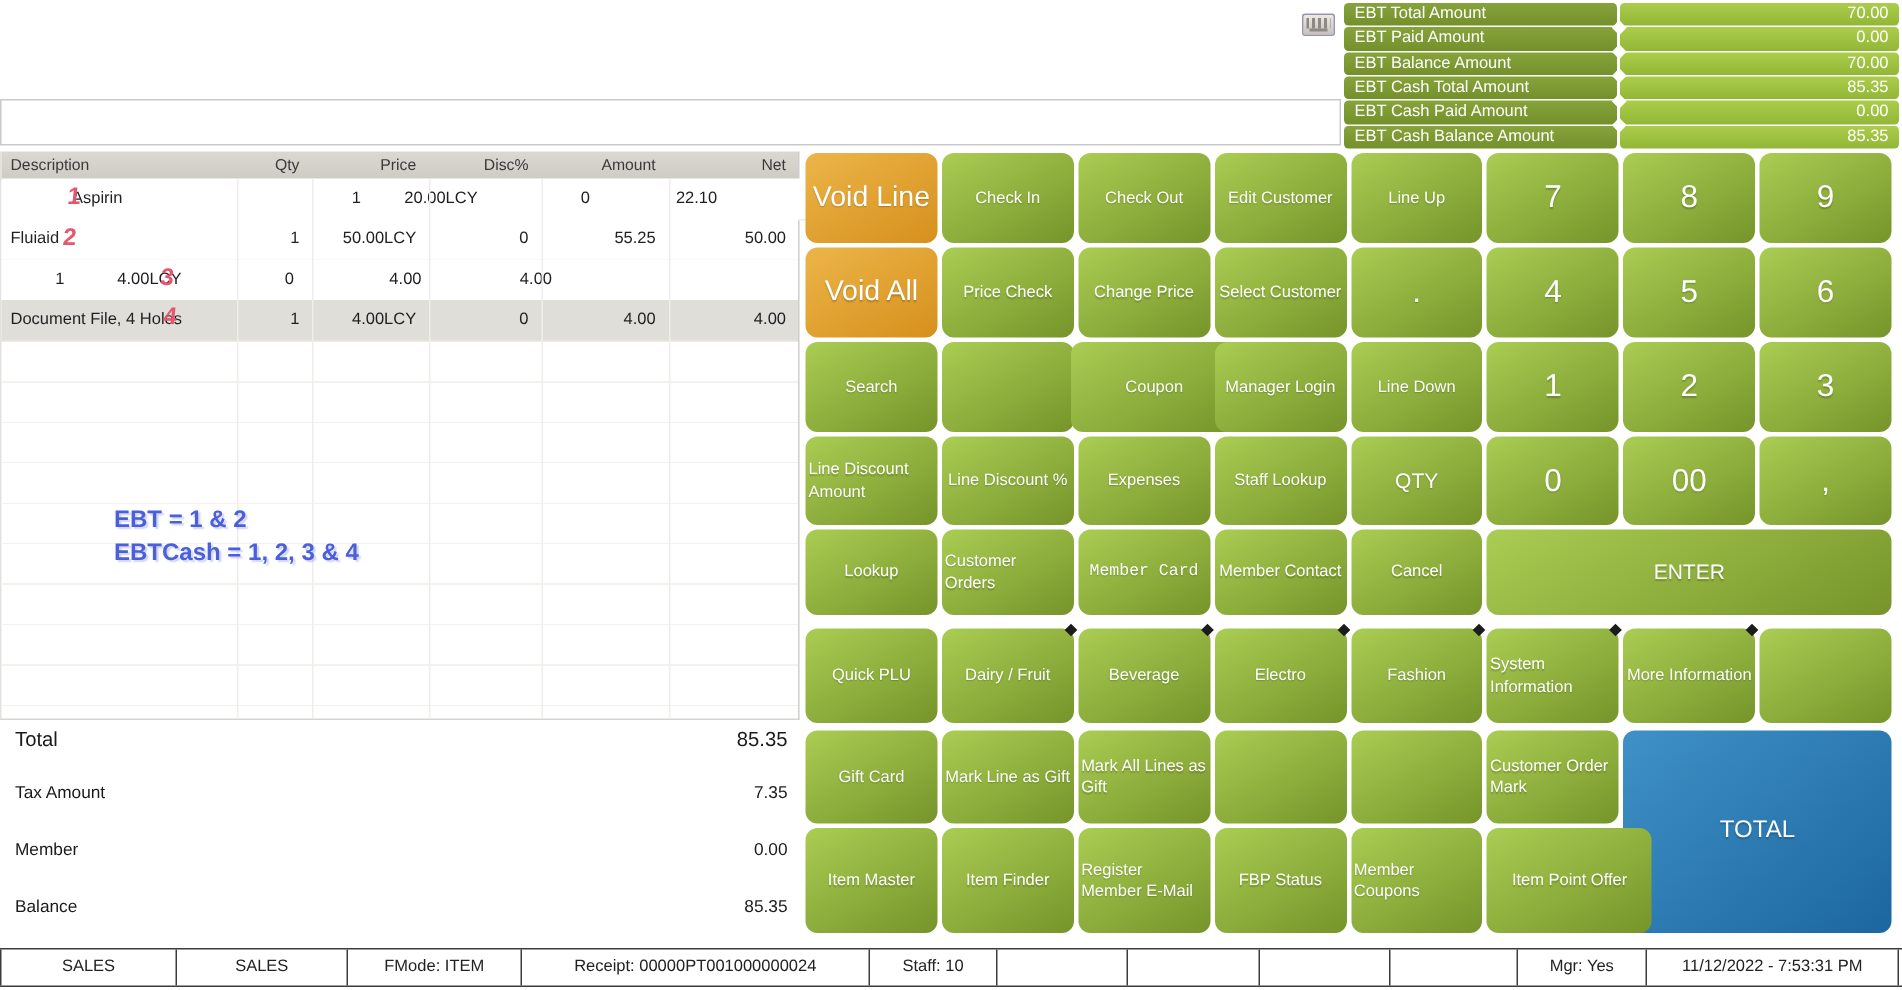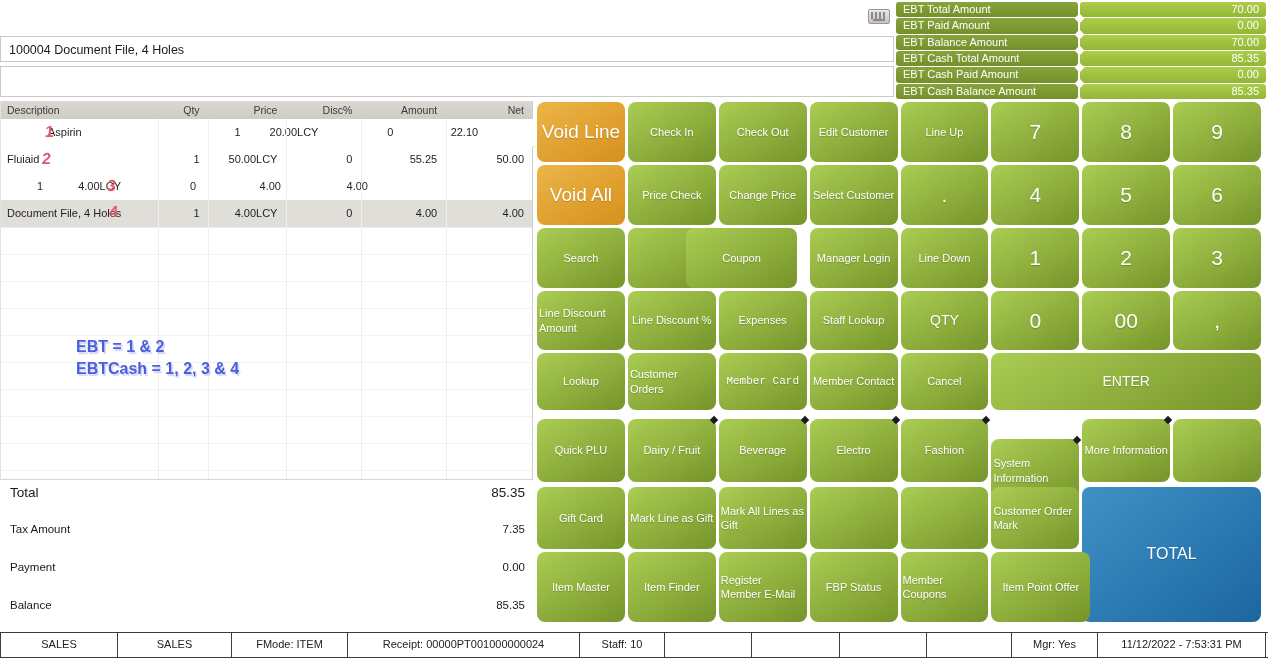--- a/index.html
+++ b/index.html
@@ -87,21 +87,20 @@
   .status-cell{box-sizing:border-box;border-right:1px solid #3c3c3c;font-size:11px;
     color:#222;text-align:center;line-height:23px;white-space:nowrap;overflow:hidden;}
   .status-cell:first-child{border-left:1px solid #3c3c3c;}
 </style>
 </head>
 <body>
 
 <div id="app">
 
   <div id="kbd-icon"></div>
-  <div id="item-desc-box">100004 Document File, 4 Holes</div>
   <div id="empty-box"></div>
 
   <div id="ebt-panel">
       <div class="ebt-row">
         <span class="ebt-label">EBT Total Amount</span>
         <span class="ebt-value">70.00</span>
       </div>
       <div class="ebt-row">
         <span class="ebt-label">EBT Paid Amount</span>
         <span class="ebt-value">0.00</span>
@@ -191,21 +190,21 @@
   <div id="totals">
       <div class="total-row big" style="top: 5px;">
         <span class="tl">Total</span>
         <span class="tv">85.35</span>
       </div>
       <div class="total-row" style="top: 43px;">
         <span class="tl">Tax Amount</span>
         <span class="tv">7.35</span>
       </div>
       <div class="total-row" style="top: 81px;">
-        <span class="tl">Payment</span>
+        <span class="tl">Member</span>
         <span class="tv">0.00</span>
       </div>
       <div class="total-row" style="top: 119px;">
         <span class="tl">Balance</span>
         <span class="tv">85.35</span>
       </div>
     </div>
 
   <div id="keypad">
       <div class="btn orange size-lg" style="left: 537px; top: 102px; width: 87.875px; height: 60px;">Void Line</div>
@@ -219,21 +218,21 @@
       <div class="btn orange size-lg" style="left: 537px; top: 165px; width: 87.875px; height: 60px;">Void All</div>
       <div class="btn green" style="left: 627.875px; top: 165px; width: 87.875px; height: 60px;">Price Check</div>
       <div class="btn green" style="left: 718.75px; top: 165px; width: 87.875px; height: 60px;">Change Price</div>
       <div class="btn green" style="left: 809.625px; top: 165px; width: 87.875px; height: 60px;">Select Customer</div>
       <div class="btn green size-xl" style="left: 900.5px; top: 165px; width: 87.875px; height: 60px;">.</div>
       <div class="btn green size-xl" style="left: 991.375px; top: 165px; width: 87.875px; height: 60px;">4</div>
       <div class="btn green size-xl" style="left: 1082.25px; top: 165px; width: 87.875px; height: 60px;">5</div>
       <div class="btn green size-xl" style="left: 1173.12px; top: 165px; width: 87.875px; height: 60px;">6</div>
       <div class="btn green" style="left: 537px; top: 228px; width: 87.875px; height: 60px;">Search</div>
       <div class="btn green" style="left: 627.875px; top: 228px; width: 87.875px; height: 60px;"></div>
-      <div class="btn green" style="left: 686px; top: 228px; width: 111px; height: 60px;">Coupon</div>
+      <div class="btn green" style="left: 714px; top: 228px; width: 111px; height: 60px;">Coupon</div>
       <div class="btn green" style="left: 809.625px; top: 228px; width: 87.875px; height: 60px;">Manager Login</div>
       <div class="btn green" style="left: 900.5px; top: 228px; width: 87.875px; height: 60px;">Line Down</div>
       <div class="btn green size-xl" style="left: 991.375px; top: 228px; width: 87.875px; height: 60px;">1</div>
       <div class="btn green size-xl" style="left: 1082.25px; top: 228px; width: 87.875px; height: 60px;">2</div>
       <div class="btn green size-xl" style="left: 1173.12px; top: 228px; width: 87.875px; height: 60px;">3</div>
       <div class="btn green" style="left: 537px; top: 291px; width: 87.875px; height: 59px;">Line Discount Amount</div>
       <div class="btn green" style="left: 627.875px; top: 291px; width: 87.875px; height: 59px;">Line Discount %</div>
       <div class="btn green" style="left: 718.75px; top: 291px; width: 87.875px; height: 59px;">Expenses</div>
       <div class="btn green" style="left: 809.625px; top: 291px; width: 87.875px; height: 59px;">Staff Lookup</div>
       <div class="btn green size-md" style="left: 900.5px; top: 291px; width: 87.875px; height: 59px;">QTY</div>
@@ -244,36 +243,36 @@
       <div class="btn green" style="left: 627.875px; top: 353px; width: 87.875px; height: 57px;">Customer Orders</div>
       <div class="btn green" style="left: 718.75px; top: 353px; width: 87.875px; height: 57px; font-family: Liberation Mono, monospace;">Member Card</div>
       <div class="btn green" style="left: 809.625px; top: 353px; width: 87.875px; height: 57px;">Member Contact</div>
       <div class="btn green" style="left: 900.5px; top: 353px; width: 87.875px; height: 57px;">Cancel</div>
       <div class="btn green size-md" style="left: 991.375px; top: 353px; width: 269.625px; height: 57px;">ENTER</div>
       <div class="btn green" style="left: 537px; top: 419px; width: 87.875px; height: 63px;">Quick PLU</div>
       <div class="btn green" style="left: 627.875px; top: 419px; width: 87.875px; height: 63px;">Dairy / Fruit<span class="corner-marker"></span></div>
       <div class="btn green" style="left: 718.75px; top: 419px; width: 87.875px; height: 63px;">Beverage<span class="corner-marker"></span></div>
       <div class="btn green" style="left: 809.625px; top: 419px; width: 87.875px; height: 63px;">Electro<span class="corner-marker"></span></div>
       <div class="btn green" style="left: 900.5px; top: 419px; width: 87.875px; height: 63px;">Fashion<span class="corner-marker"></span></div>
-      <div class="btn green" style="left: 991.375px; top: 439px; width: 87.875px; height: 63px;">System Information<span class="corner-marker"></span></div>
+      <div class="btn green" style="left: 991.375px; top: 419px; width: 87.875px; height: 63px;">System Information<span class="corner-marker"></span></div>
       <div class="btn green" style="left: 1082.25px; top: 419px; width: 87.875px; height: 63px;">More Information<span class="corner-marker"></span></div>
       <div class="btn green" style="left: 1173.12px; top: 419px; width: 87.875px; height: 63px;"></div>
       <div class="btn green" style="left: 537px; top: 487px; width: 87.875px; height: 62px;">Gift Card</div>
       <div class="btn green" style="left: 627.875px; top: 487px; width: 87.875px; height: 62px;">Mark Line as Gift</div>
       <div class="btn green" style="left: 718.75px; top: 487px; width: 87.875px; height: 62px;">Mark All Lines as Gift</div>
       <div class="btn green" style="left: 809.625px; top: 487px; width: 87.875px; height: 62px;"></div>
       <div class="btn green" style="left: 900.5px; top: 487px; width: 87.875px; height: 62px;"></div>
       <div class="btn green" style="left: 991.375px; top: 487px; width: 87.875px; height: 62px;">Customer Order Mark</div>
       <div class="btn blue size-total" style="left: 1082.25px; top: 487px; width: 178.75px; height: 135px;">TOTAL</div>
       <div class="btn green" style="left: 537px; top: 552px; width: 87.875px; height: 70px;">Item Master</div>
       <div class="btn green" style="left: 627.875px; top: 552px; width: 87.875px; height: 70px;">Item Finder</div>
       <div class="btn green" style="left: 718.75px; top: 552px; width: 87.875px; height: 70px;">Register Member E-Mail</div>
       <div class="btn green" style="left: 809.625px; top: 552px; width: 87.875px; height: 70px;">FBP Status</div>
       <div class="btn green" style="left: 900.5px; top: 552px; width: 87.875px; height: 70px;">Member Coupons</div>
-      <div class="btn green" style="left: 991.375px; top: 552px; width: 99px; height: 70px;">Item Point Offer</div>
+      <div class="btn green" style="left: 991.375px; top: 552px; width: 110px; height: 70px;">Item Point Offer</div>
     </div>
 
   <div id="status-bar">
       <div class="status-cell" style="width: 118px;">SALES</div>
       <div class="status-cell" style="width: 114px;">SALES</div>
       <div class="status-cell" style="width: 116px;">FMode: ITEM</div>
       <div class="status-cell" style="width: 232px;">Receipt: 00000PT001000000024</div>
       <div class="status-cell" style="width: 85px;">Staff: 10</div>
       <div class="status-cell" style="width: 87px;"></div>
       <div class="status-cell" style="width: 88px;"></div>

